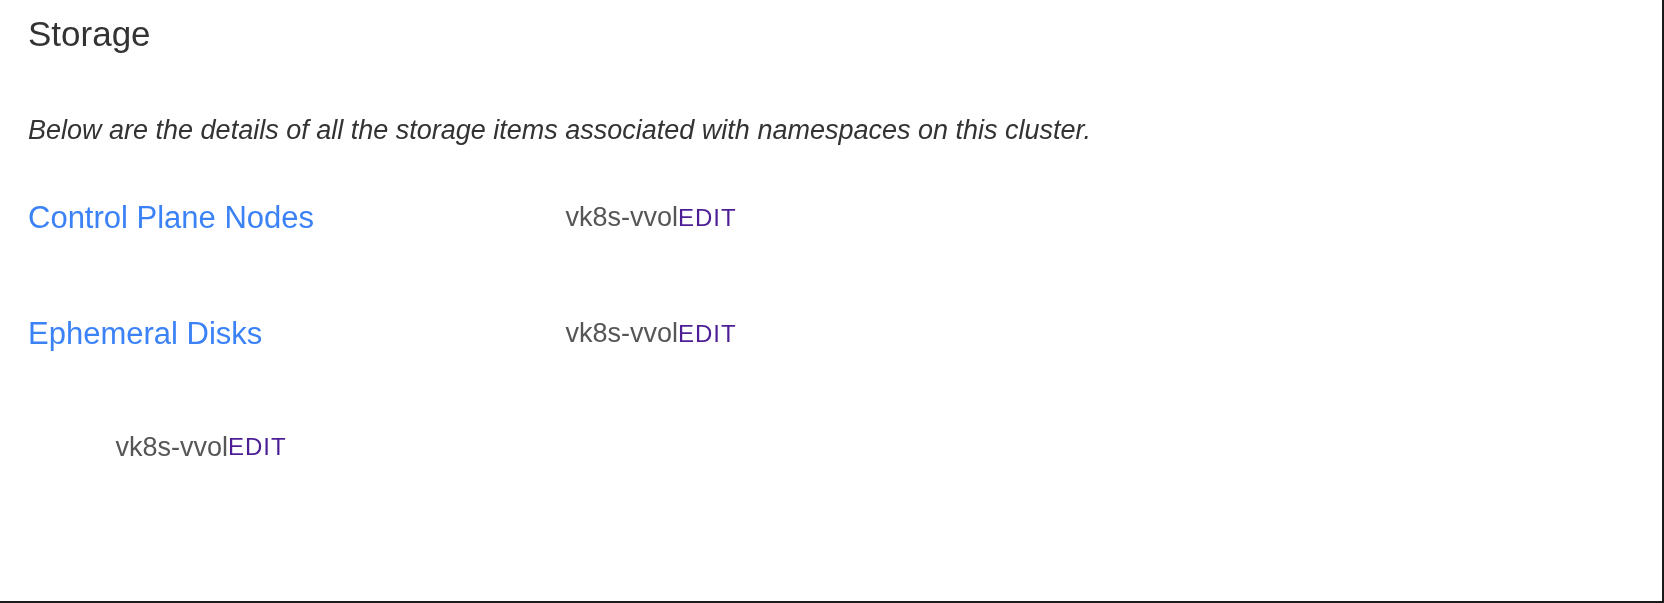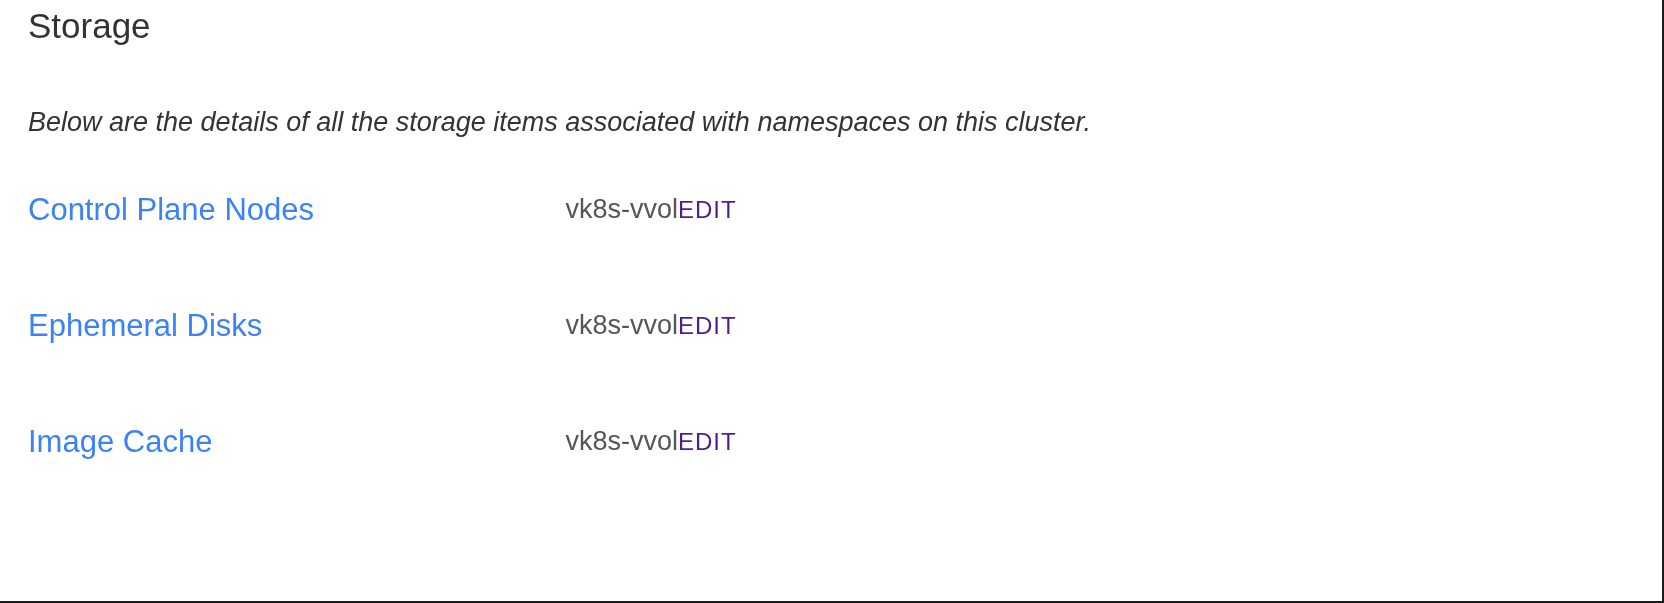--- a/index.html
+++ b/index.html
@@ -11,21 +11,21 @@
       font-family: -apple-system, BlinkMacSystemFont, "Segoe UI", Helvetica, Arial, sans-serif;
       background: #ffffff;
       padding: 0;
       width: 1664px;
       height: 603px;
       color: #333333;
       border-right: 2px solid #1a1a1a;
       border-bottom: 2px solid #1a1a1a;
     }
     .section {
-      padding: 6px 28px;
+      padding: 14px 28px;
     }
     .section-title {
       font-size: 35px;
       font-weight: 400;
       color: #333333;
       margin-bottom: 58px;
     }
     .section-description {
       font-size: 27px;
       font-weight: 400;
@@ -82,17 +82,16 @@
     <button class="edit-button">EDIT</button>
   </div>
 
   <div class="storage-row">
     <span class="storage-label">Ephemeral Disks</span>
     <span class="storage-value">vk8s-vvol</span>
     <button class="edit-button">EDIT</button>
   </div>
 
   <div class="storage-row">
-    <span class="storage-label">Image Cache</span>
     <span class="storage-value">vk8s-vvol</span>
     <button class="edit-button">EDIT</button>
   </div>
 </div>
 
 </body></html>

